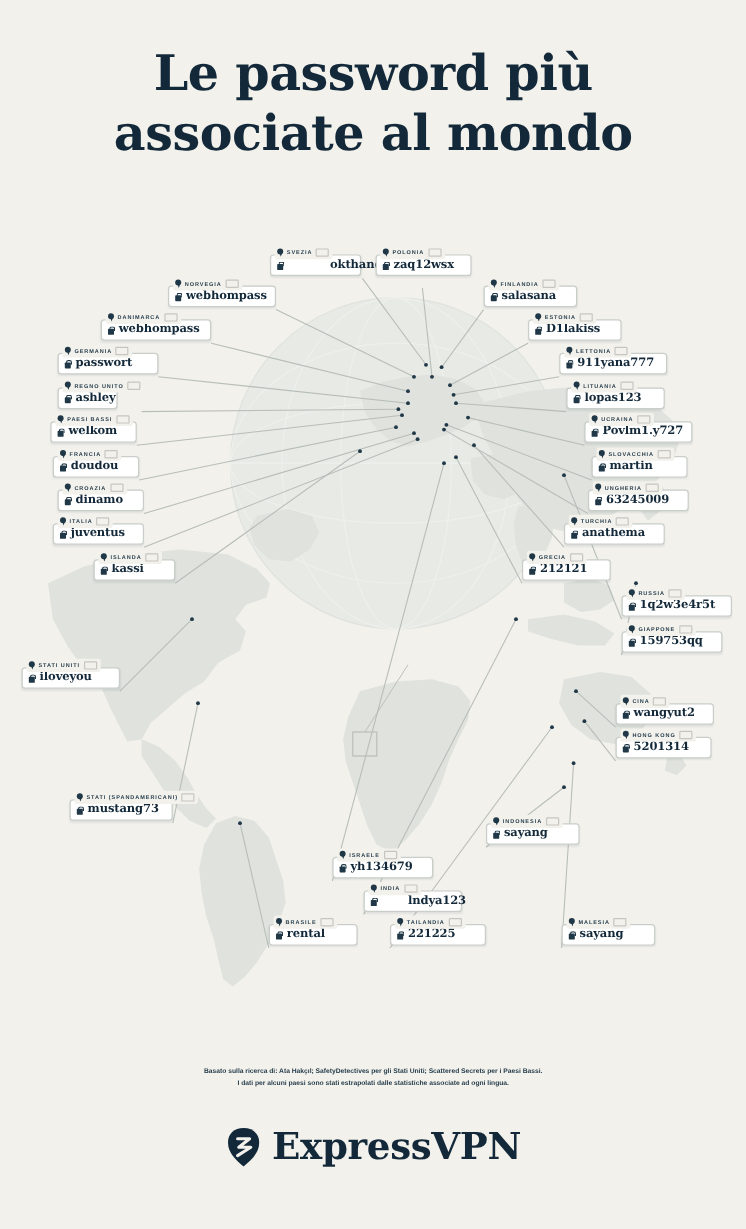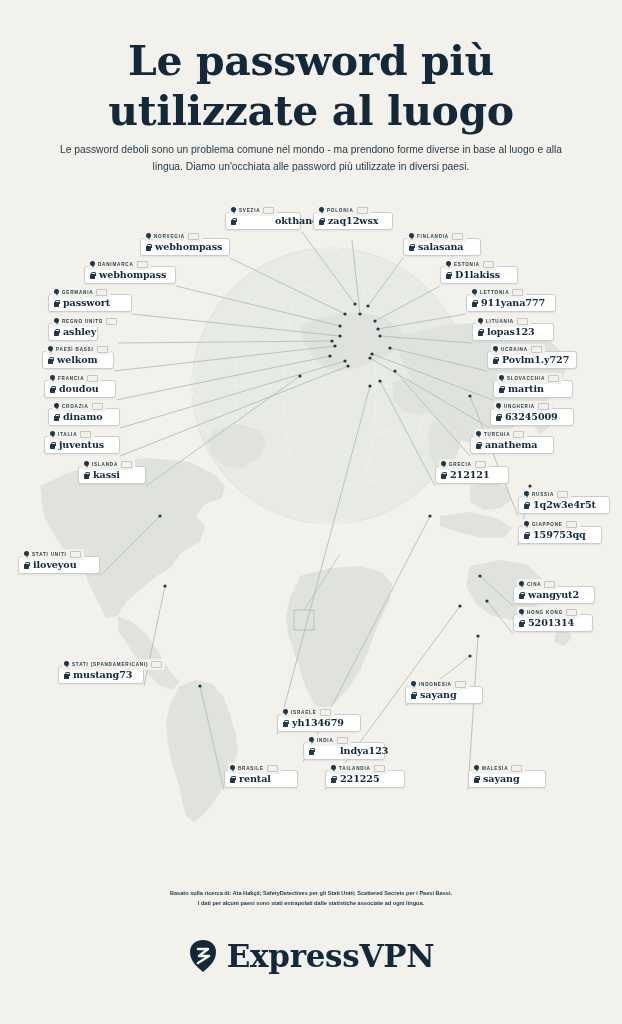--- a/index.html
+++ b/index.html
@@ -180,23 +180,22 @@
     letter-spacing: -0.3px;
   }
 </style>
 </head>
 <body>
 
 <div id="stage">
 
   <div class="title">
     <div>Le password più</div>
-    <div>utilizzate al luogo</div>
+    <div>associate al mondo</div>
   </div>
-  <div class="subtitle">Le password deboli sono un problema comune nel mondo - ma prendono forme diverse in base al luogo e alla lingua. Diamo un'occhiata alle password più utilizzate in diversi paesi.</div>
 
   <div id="map-wrap">
 
     <svg id="map-svg" viewBox="0 0 622 700" preserveAspectRatio="none">
 
       <circle cx="330" cy="200" r="138" fill="#e7eae5"></circle>
       <circle cx="330" cy="200" r="138" fill="none" stroke="#dfe2dd" stroke-width="1"></circle>
 
       <g stroke="#eef0ec" stroke-width="1" fill="none">
         <ellipse cx="330" cy="200" rx="46" ry="138"></ellipse>

